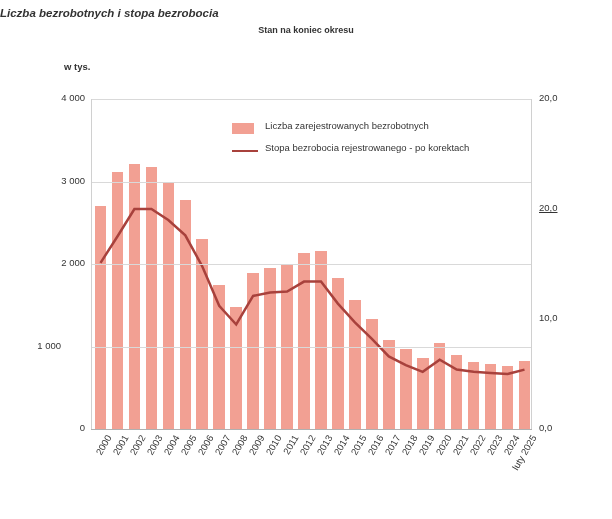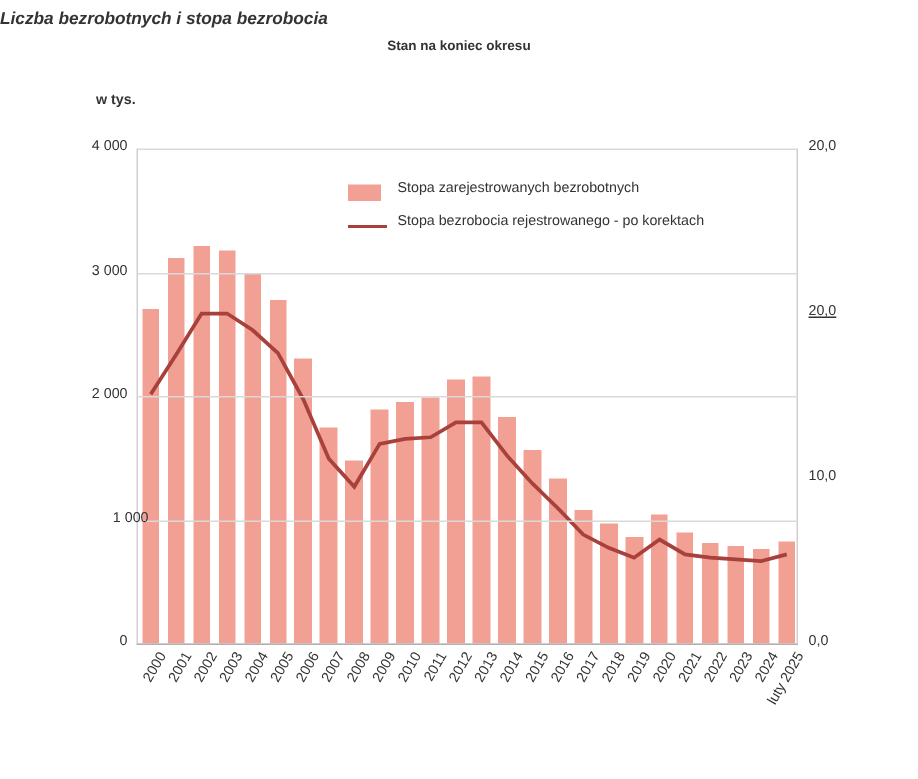--- a/index.html
+++ b/index.html
@@ -203,21 +203,21 @@
   <div class="gridline" style="top: 330px;"></div>
       <div class="gridline" style="top: 247.5px;"></div>
       <div class="gridline" style="top: 165px;"></div>
       <div class="gridline" style="top: 82.5px;"></div>
       <div class="gridline" style="top: 0px;"></div>
     </div>
   <div class="axis-bottom"></div>
 
   <div id="yleft">
       <div class="ylab" style="right: 527px; top: 422px; text-align: right;">0</div>
-      <div class="ylab" style="right: 513px; top: 339.5px; ">1 000</div>
+      <div class="ylab" style="right: 551px; top: 339.5px; ">1 000</div>
       <div class="ylab" style="right: 527px; top: 257px; text-align: right;">2 000</div>
       <div class="ylab" style="right: 527px; top: 174.5px; text-align: right;">3 000</div>
       <div class="ylab" style="right: 527px; top: 92px; text-align: center;">4 000</div>
     </div>
   <div id="yright">
       <div class="ylab" style="left: 539px; top: 422px;">0,0</div>
       <div class="ylab" style="left: 539px; top: 312px;">10,0</div>
       <div class="ylab" style="left: 539px; top: 202px; text-decoration: underline;">20,0</div>
       <div class="ylab" style="left: 539px; top: 92px;">20,0</div>
     </div>
@@ -246,21 +246,21 @@
       <div class="xlab" style="left: 169.673px; width: 200px; top: 2px;">2021</div>
       <div class="xlab" style="left: 186.635px; width: 200px; top: 2px;">2022</div>
       <div class="xlab" style="left: 203.596px; width: 200px; top: 2px;">2023</div>
       <div class="xlab" style="left: 220.558px; width: 200px; top: 2px;">2024</div>
       <div class="xlab" style="left: 237.519px; width: 200px; top: 2px;">luty 2025</div>
     </div>
 
   <div class="legend">
     <div class="legend-row">
       <span class="legend-swatch-bar"></span>
-      <span class="legend-text">Stopa zarejestrowanych bezrobotnych</span>
+      <span class="legend-text">Liczba zarejestrowanych bezrobotnych</span>
     </div>
     <div class="legend-row">
       <span class="legend-swatch-line"></span>
       <span class="legend-text">Stopa bezrobocia rejestrowanego - po korektach</span>
     </div>
   </div>
 
 </div>
 
 </body></html>

